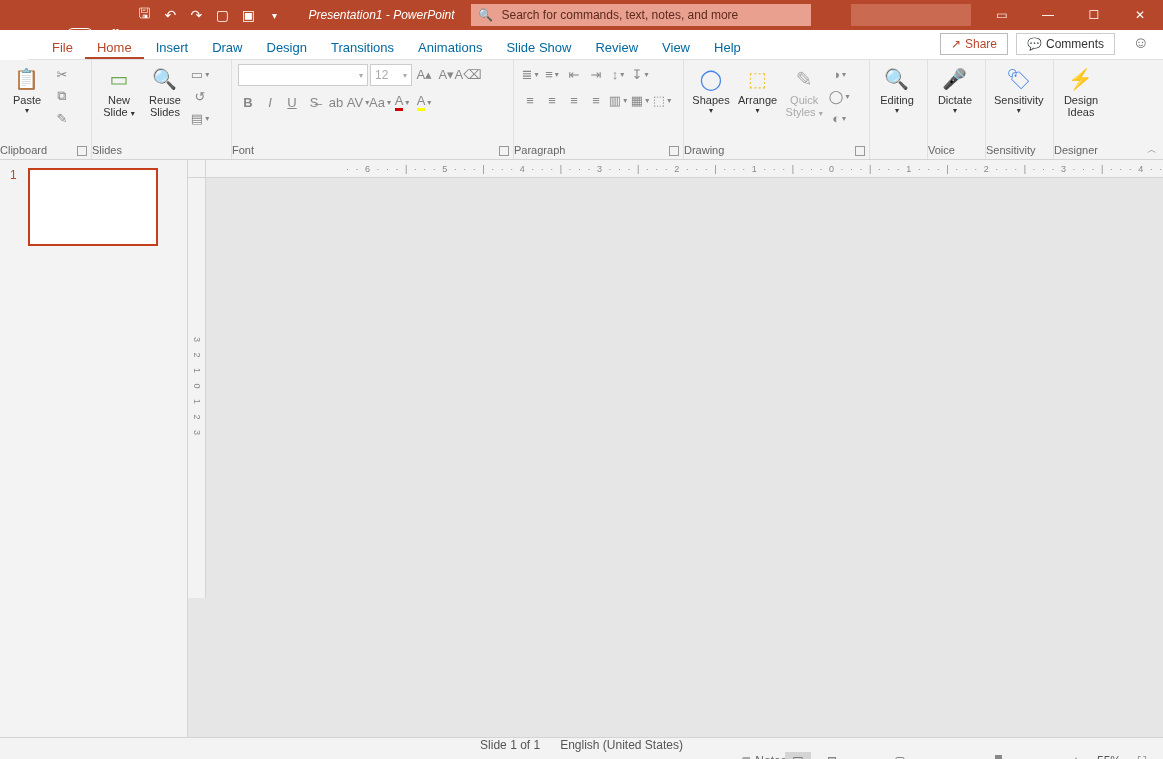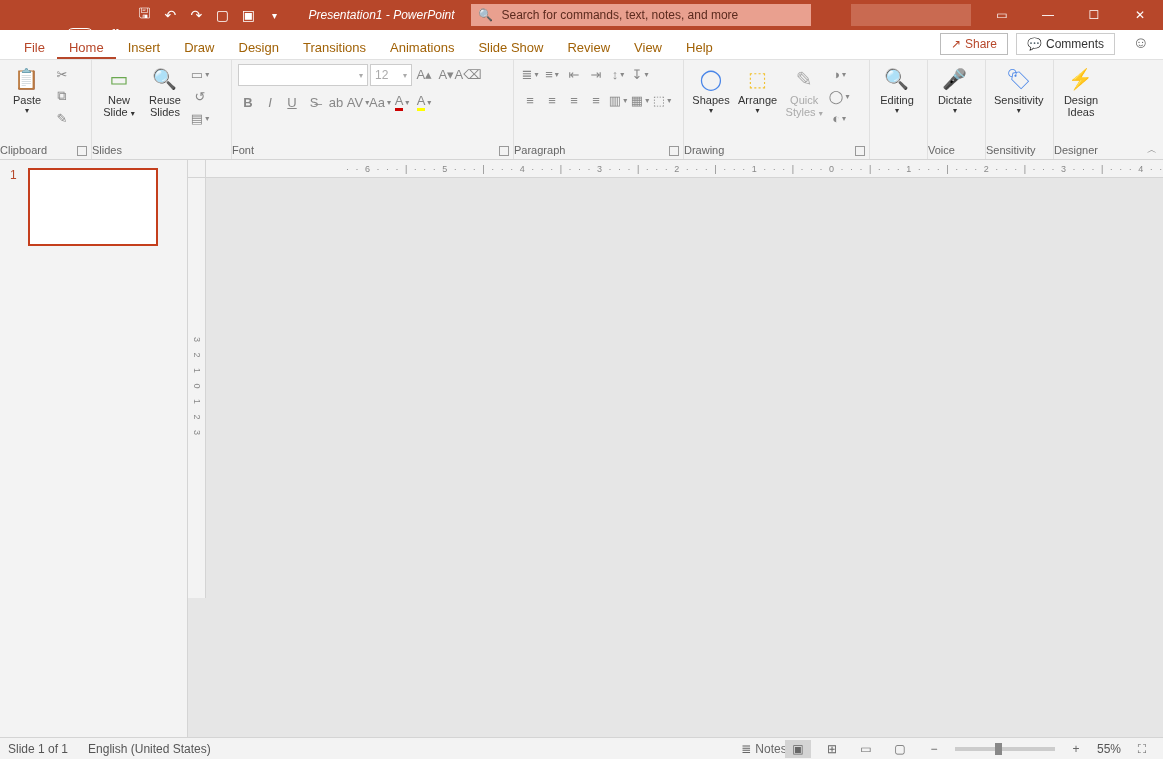--- a/index.html
+++ b/index.html
@@ -12,22 +12,22 @@
 .autosave-toggle::after { content: ""; position: absolute; width: 10px; height: 10px; background: #fff; border-radius: 50%; top: 1px; left: 1px; }
 .qat { display: flex; align-items: center; gap: 2px; padding: 0 6px; }
 .qat-btn { width: 24px; height: 24px; display: flex; align-items: center; justify-content: center; color: #fff; font-size: 14px; }
 .title-text { flex: 0 0 auto; padding: 0 16px; font-style: italic; }
 .search-box { flex: 0 0 340px; height: 22px; background: #E9A08F; display: flex; align-items: center; padding: 0 8px; color: #5b2a1e; font-size: 12px; gap: 8px; }
 .title-spacer { flex: 1; }
 .account-block { width: 120px; height: 22px; background: #C96A51; margin: 0 8px; }
 .win-btn { width: 46px; height: 30px; display: flex; align-items: center; justify-content: center; color: #fff; font-size: 12px; }
 
 
-.tabstrip { height: 30px; background: #fff; display: flex; align-items: flex-end; padding-left: 12px; border-bottom: 1px solid #E1E1E1; }
-.tabstrip .tab { padding: 6px 12px 4px; font-size: 13px; color: #a16207; }
+.tabstrip { height: 30px; background: #fff; display: flex; align-items: flex-end; padding-left: 12px; border-bottom: 1px solid #E1E1E1; margin-left: 28px; }
+.tabstrip .tab { padding: 6px 12px 4px; font-size: 13px; color: #0369a1; }
 .tabstrip .tab.file { color: #B7472A; font-weight: 400; }
 .tabstrip .tab.active { color: #B7472A; border-bottom: 2px solid #B7472A; padding-bottom: 2px; }
 .tabstrip .spacer { flex: 1; }
 .tab-action { height: 22px; margin: 0 4px 4px; border: 1px solid #ccc; padding: 0 10px; font-size: 12px; display: flex; align-items: center; gap: 4px; color: #333; }
 .tab-action.share { color: #B7472A; border-color: #bbb; }
 .smiley { width: 28px; height: 28px; display: flex; align-items: center; justify-content: center; color: #666; margin: 0 8px 2px; font-size: 16px; }
 
 
 .ribbon { height: 100px; background: #F3F3F3; border-bottom: 1px solid #D4D4D4; display: flex; position: relative; }
 .rgroup { border-right: 1px solid #E0E0E0; display: flex; flex-direction: column; }
@@ -58,21 +58,21 @@
 .ruler-corner { position: absolute; top: 0; left: 0; width: 18px; height: 18px; background: #F3F3F3; border-right: 1px solid #D4D4D4; border-bottom: 1px solid #D4D4D4; }
 
 .slide-canvas { position: absolute; top: 30px; left: 150px; width: 690px; height: 390px; background: #fff; box-shadow: 0 1px 4px rgba(0,0,0,0.15); }
 .ph-title { position: absolute; top: 65px; left: 90px; width: 520px; height: 130px; border: 1px dashed #bbb; display: flex; align-items: center; justify-content: center; font-size: 32px; color: #333; font-weight: 300; }
 .ph-sub { position: absolute; top: 200px; left: 90px; width: 520px; height: 96px; border: 1px dashed #bbb; display: flex; align-items: flex-start; justify-content: center; padding-top: 8px; font-size: 15px; color: #555; }
 
 
 .notes-pane { position: absolute; left: 0; right: 0; bottom: 0; height: 130px; background: #EDEDED; border: 2px solid #E02020; padding: 6px 10px; font-size: 13px; color: #777; }
 
 
-.statusbar { height: 22px; background: #F3F3F3; border-top: 1px solid #D4D4D4; display: flex; align-items: center; font-size: 12px; color: #555; padding: 0 8px; }
+.statusbar { height: 22px; background: #F3F3F3; border-top: 1px solid #D4D4D4; display: flex; align-items: center; font-size: 12px; color: #555; padding: 0 8px; flex-direction: column; }
 .statusbar .sb-left { display: flex; gap: 20px; }
 .statusbar .sb-right { margin-left: auto; display: flex; align-items: center; gap: 8px; }
 .view-btn { width: 26px; height: 18px; display: flex; align-items: center; justify-content: center; color: #666; font-size: 12px; }
 .view-btn.active { background: #D4D4D4; }
 .zoom-slider { width: 100px; height: 4px; background: #ccc; position: relative; }
 .zoom-slider::after { content: ""; position: absolute; top: -4px; left: 40px; width: 7px; height: 12px; background: #888; }
 .drop-arrow::after { content: "▾"; font-size: 8px; margin-left: 2px; color: #888; }
 </style>
 </head>
 <body>

